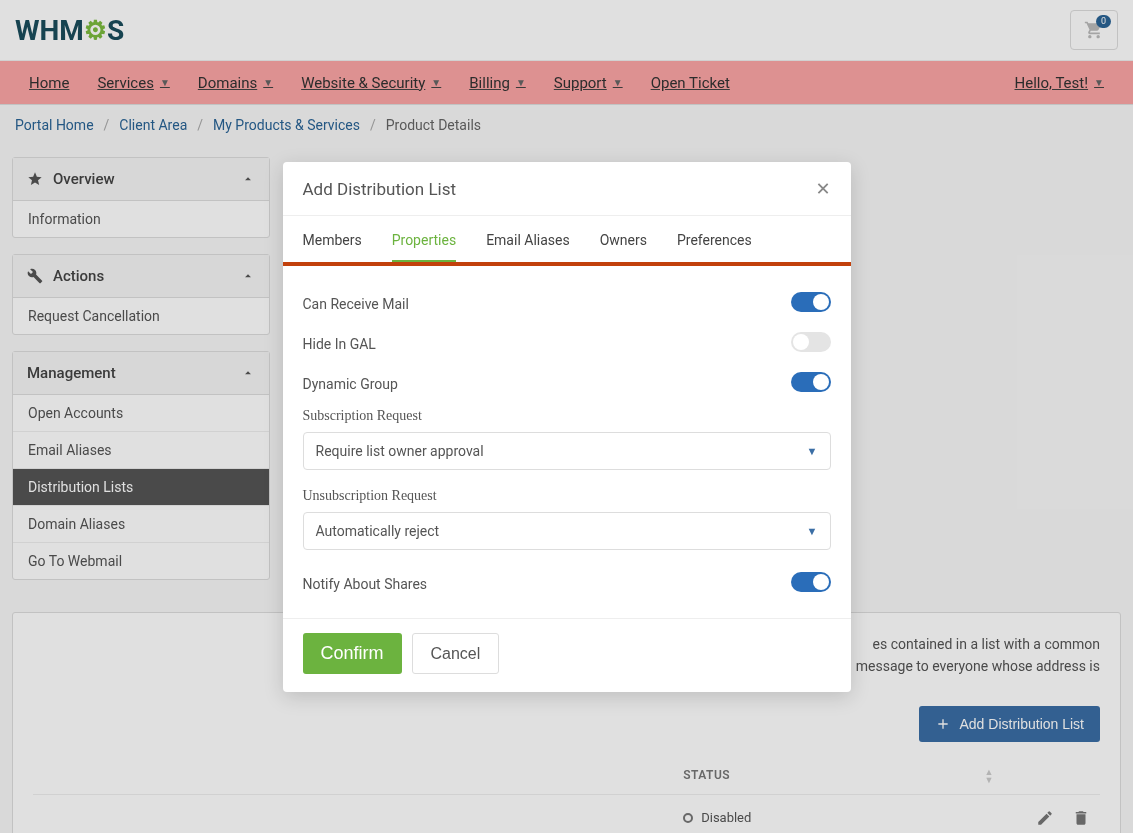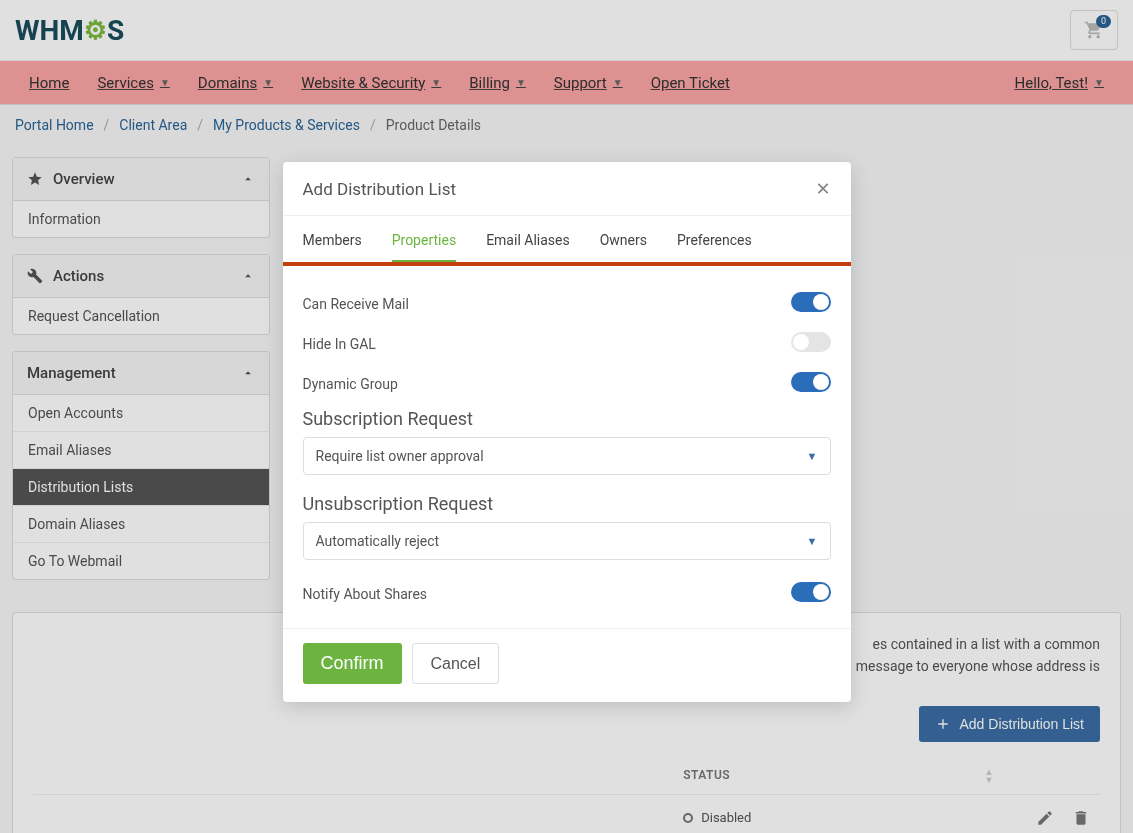--- a/index.html
+++ b/index.html
@@ -74,21 +74,21 @@
 .modal-header { padding: 16px 20px; border-bottom: 1px solid #eee; display: flex; align-items: center; }
 .modal-title { font-size: 17px; color: #555; }
 .modal-close { margin-left: auto; font-size: 18px; color: #888; cursor: pointer; }
 .modal-tabs { display: flex; gap: 30px; padding: 16px 20px 0; border-bottom: 4px solid #c2410c; text-align: center; }
 .modal-tab { padding-bottom: 12px; color: #444; cursor: pointer; font-size: 14px; }
 .modal-tab.active { color: #6cb33f; border-bottom: 2px solid #6cb33f; }
 .modal-body { padding: 16px 20px; }
 .form-row { display: flex; align-items: flex-end; padding: 10px 0; }
 .form-row label { flex: 1; color: #555; font-size: 14px; }
 .form-group { padding: 6px 0 12px; }
-.form-group label { display: block; color: #555; font-size: 18px; margin-bottom: 8px; }
+.form-group label { display: block; color: #555; font-size: 14px; margin-bottom: 8px; font-family: Liberation Serif, serif; }
 .selectbox { border: 1px solid #ddd; border-radius: 4px; padding: 10px 12px; display: flex; align-items: center; cursor: pointer; }
 .selectbox .val { flex: 1; color: #555; }
 .selectbox .dd { color: #3b6ea5; font-size: 11px; }
 
 
 .toggle { width: 40px; height: 20px; border-radius: 20px; position: relative; cursor: pointer; }
 .toggle.on { background: #2a6db9; }
 .toggle.off { background: #e4e4e4; }
 .toggle .knob { width: 16px; height: 16px; background: #fff; border-radius: 50%; position: absolute; top: 2px; }
 .toggle.on .knob { right: 2px; }

